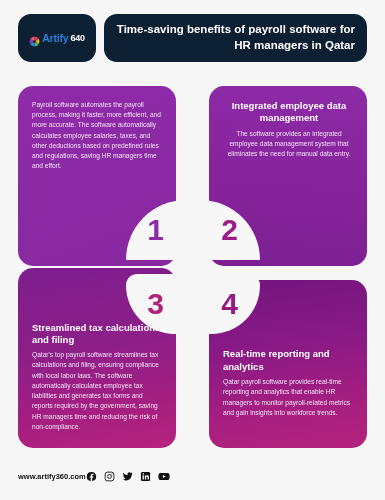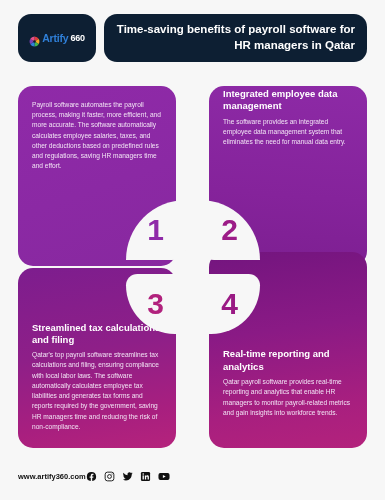--- a/index.html
+++ b/index.html
@@ -104,32 +104,32 @@
     width: 158px; height: 180px;
     background: linear-gradient(185deg, #8d2aa6 0%, #85239b 60%, #7d1f91 100%);
   }
   .card-3 {
     left: 0; bottom: 0;
     width: 158px; height: 180px;
     background: linear-gradient(170deg, #7d1d8e 0%, #8e1f88 45%, #a81f7f 80%, #b5237c 100%);
   }
   .card-4 {
     right: 0; bottom: 0;
-    width: 158px; height: 196px;
+    width: 158px; height: 168px;
     background: linear-gradient(172deg, #73157f 0%, #8a1a85 40%, #a81f7f 78%, #b3227c 100%);
   }
 
   .card-body {
     position: absolute;
     left: 14px;
     right: 12px;
     box-sizing: border-box;
   }
   .card-1 .card-body { top: 14px; }
-  .card-2 .card-body { top: 2px; }
+  .card-2 .card-body { top: 14px; text-align: center; }
   .card-3 .card-body { bottom: 16px; }
   .card-4 .card-body { bottom: 30px; }
 
   .card-heading {
     color: #ffffff;
     font-size: 9.5px;
     font-weight: bold;
     line-height: 1.3;
     margin-bottom: 4px;
   }
@@ -218,21 +218,21 @@
           <path d="M11 11 L11 1 A10 10 0 0 1 19.6 6.2 Z" fill="#e23b3b"></path>
           <path d="M11 11 L19.6 6.2 A10 10 0 0 1 19.6 15.8 Z" fill="#f5a623"></path>
           <path d="M11 11 L19.6 15.8 A10 10 0 0 1 11 21 Z" fill="#3fb34f"></path>
           <path d="M11 11 L11 21 A10 10 0 0 1 2.4 15.8 Z" fill="#2f7fd8"></path>
           <path d="M11 11 L2.4 15.8 A10 10 0 0 1 2.4 6.2 Z" fill="#7b3fb5"></path>
           <path d="M11 11 L2.4 6.2 A10 10 0 0 1 11 1 Z" fill="#e2528c"></path>
           <circle cx="11" cy="11" r="2.6" fill="#0d1f33"></circle>
         </svg>
       </span>
       <span class="logo-text-artify">Artify</span>
-        <span class="logo-text-360">660</span>
+        <span class="logo-text-360">640</span>
     </div>
   </div>
 
   <div class="title-box">
     <div class="title-text">Time-saving benefits of payroll software for HR managers in Qatar</div>
   </div>
 </div>
 
 <div class="panel">
   <div class="grid">

